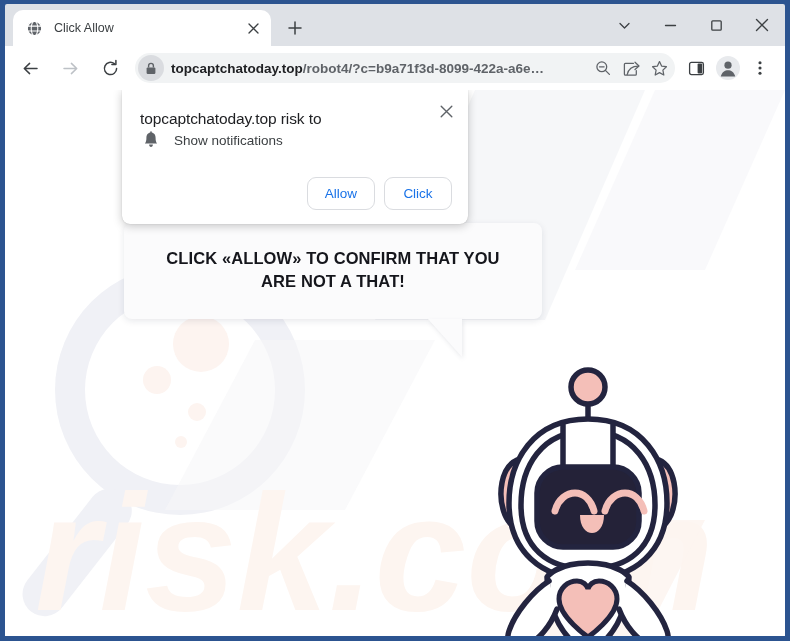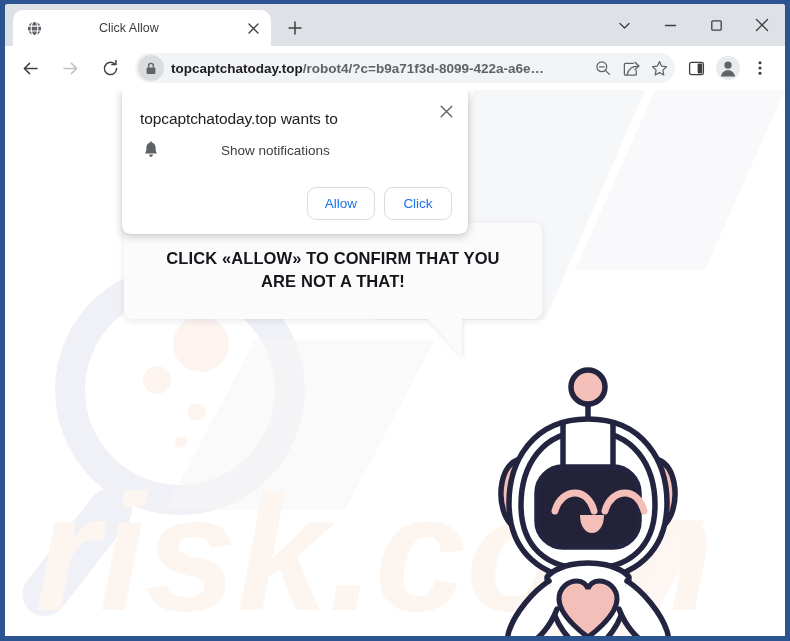--- a/index.html
+++ b/index.html
@@ -32,21 +32,20 @@
   .tab {
     position: relative;
     margin-left: 8px;
     width: 258px;
     height: 36px;
     background: #ffffff;
     border-radius: 10px 10px 0 0;
     display: flex;
     align-items: center;
     padding: 0 6px 0 13px;
-    gap: 45px;
   }
   .tab-favicon {
     width: 17px; height: 17px;
     flex: 0 0 17px;
     margin-right: 11px;
     display: block;
   }
   .tab-title {
     flex: 1;
     font-size: 12.5px;
@@ -167,23 +166,22 @@
   }
   .perm-title {
     font-size: 15.5px;
     color: #202124;
     padding: 4px 0 0 2px;
     letter-spacing: -0.1px;
   }
   .perm-row {
     display: flex;
     align-items: center;
-    margin-top: 13px;
+    margin-top: 3px;
     padding-left: 2px;
-    gap: 47px;
   }
   .perm-row .bell { width: 22px; flex: 0 0 22px; display: flex; justify-content: center; }
   .perm-row .perm-label {
     font-size: 13.5px;
     color: #3c4043;
     margin-left: 12px;
   }
   .perm-actions {
     display: flex;
     justify-content: flex-end;
@@ -443,21 +441,21 @@
 
       <ellipse cx="103" cy="303" rx="38" ry="6" fill="#0a0a14"></ellipse>
     </svg>
 
     <div class="perm-dialog">
       <div class="perm-close">
         <svg width="13" height="13" viewBox="0 0 13 13">
           <path d="M1.2 1.2 L11.8 11.8 M11.8 1.2 L1.2 11.8" stroke="#5f6368" stroke-width="1.4" stroke-linecap="round"></path>
         </svg>
       </div>
-      <div class="perm-title">topcaptchatoday.top wants to</div>
+      <div class="perm-title">topcaptchatoday.top risk to</div>
       <div class="perm-row">
         <span class="bell">
           <svg width="16" height="18" viewBox="0 0 16 18">
             <path d="M8 1.6 C11 1.6 12.6 4 12.6 7 C12.6 11 14 12.4 14 12.4 L2 12.4 C2 12.4 3.4 11 3.4 7 C3.4 4 5 1.6 8 1.6 Z" fill="#5f6368"></path>
             <rect x="7.2" y="0.2" width="1.6" height="2.2" rx="0.8" fill="#5f6368"></rect>
             <path d="M6.1 13.6 C6.1 15.1 6.9 16.1 8 16.1 C9.1 16.1 9.9 15.1 9.9 13.6 Z" fill="#5f6368"></path>
           </svg>
         </span>
         <span class="perm-label">Show notifications</span>
       </div>

